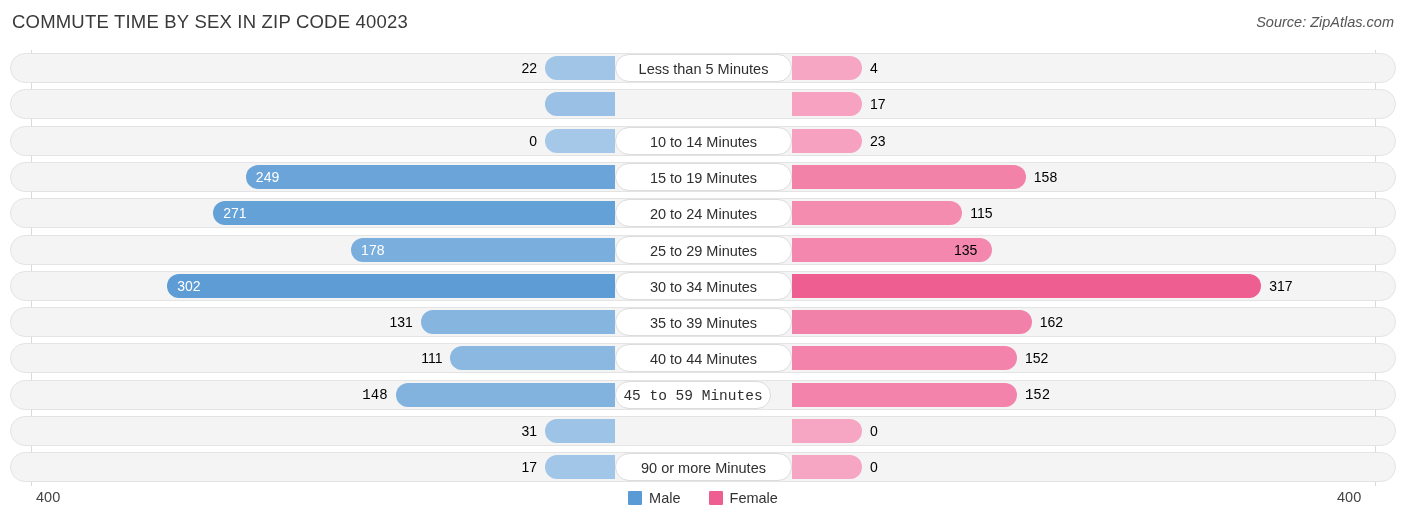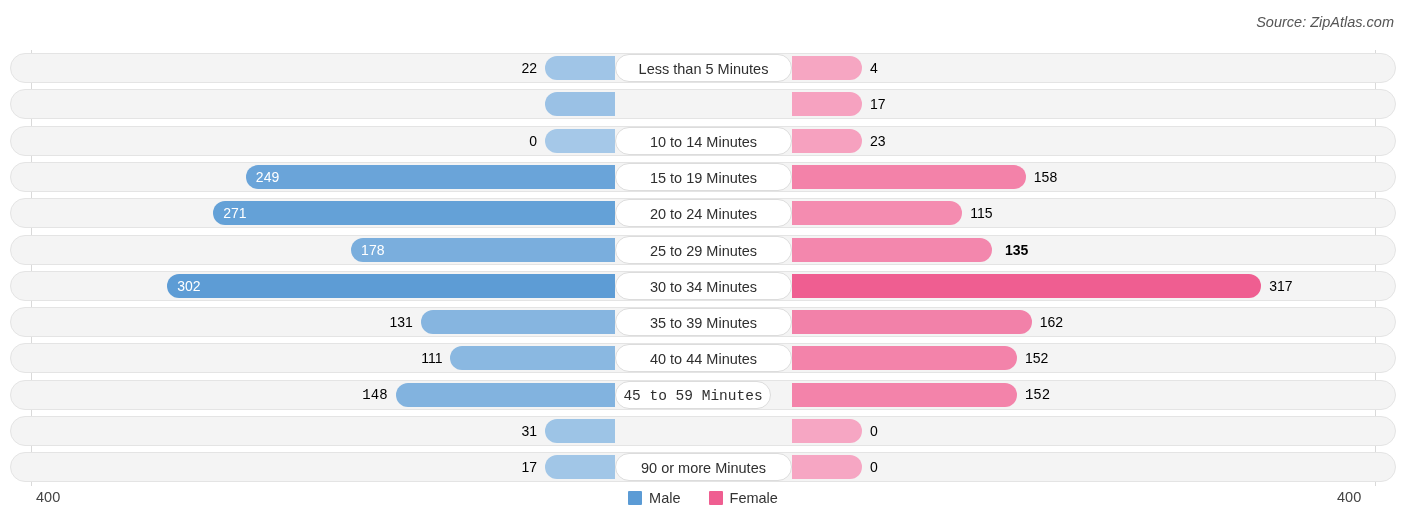--- a/index.html
+++ b/index.html
@@ -165,20 +165,21 @@
     vertical-align: -2px;
     margin-right: 7px;
     border-radius: 1px;
   }
   .legend-label { display: inline-block; }
 </style>
 </head>
 <body>
 
 <div id="header">
+  <div id="chart-title">COMMUTE TIME BY SEX IN ZIP CODE 40023</div>
   <div id="source-label">Source: ZipAtlas.com</div>
 </div>
 
 <div id="plot">
   <div class="gridline" id="gridline-left"></div>
   <div class="gridline" id="gridline-right"></div>
   <div id="rows-container">
       <div class="row" style="top: 3px;">
         <div class="track"></div>
         <div class="bar bar-male bar-cap-l" style="left: 535px; width: 70px; background: rgb(160, 197, 231);"></div>
@@ -216,21 +217,21 @@
         <div class="bar bar-female bar-cap-r" style="left: 782px; width: 170.2px; background: rgb(244, 140, 176);"></div>
         <div class="val val-in" style="left: 213.243px;">271</div>
         <div class="val val-out-right" style="left: 960.2px;">115</div>
         <div class="center-pill" style="left: 605px; width: 177px;">20 to 24 Minutes</div>
       </div>
       <div class="row" style="top: 184.5px;">
         <div class="track"></div>
         <div class="bar bar-male bar-cap-l" style="left: 341.115px; width: 263.885px; background: rgb(122, 174, 221);"></div>
         <div class="bar bar-female bar-cap-r" style="left: 782px; width: 199.8px; background: rgb(243, 135, 173);"></div>
         <div class="val val-in" style="left: 351.115px;">178</div>
-        <div class="val val-out-right" style="left: 995px; font-weight: bold;">135</div>
+        <div class="val val-out-right" style="left: 944px;">135</div>
         <div class="center-pill" style="left: 605px; width: 177px;">25 to 29 Minutes</div>
       </div>
       <div class="row" style="top: 220.8px;">
         <div class="track"></div>
         <div class="bar bar-male bar-cap-l" style="left: 157.285px; width: 447.715px; background: rgb(93, 156, 213);"></div>
         <div class="bar bar-female bar-cap-r" style="left: 782px; width: 469.16px; background: rgb(239, 94, 145);"></div>
         <div class="val val-in" style="left: 167.285px;">302</div>
         <div class="val val-out-right" style="left: 1259.16px;">317</div>
         <div class="center-pill" style="left: 605px; width: 177px;">30 to 34 Minutes</div>
       </div>

